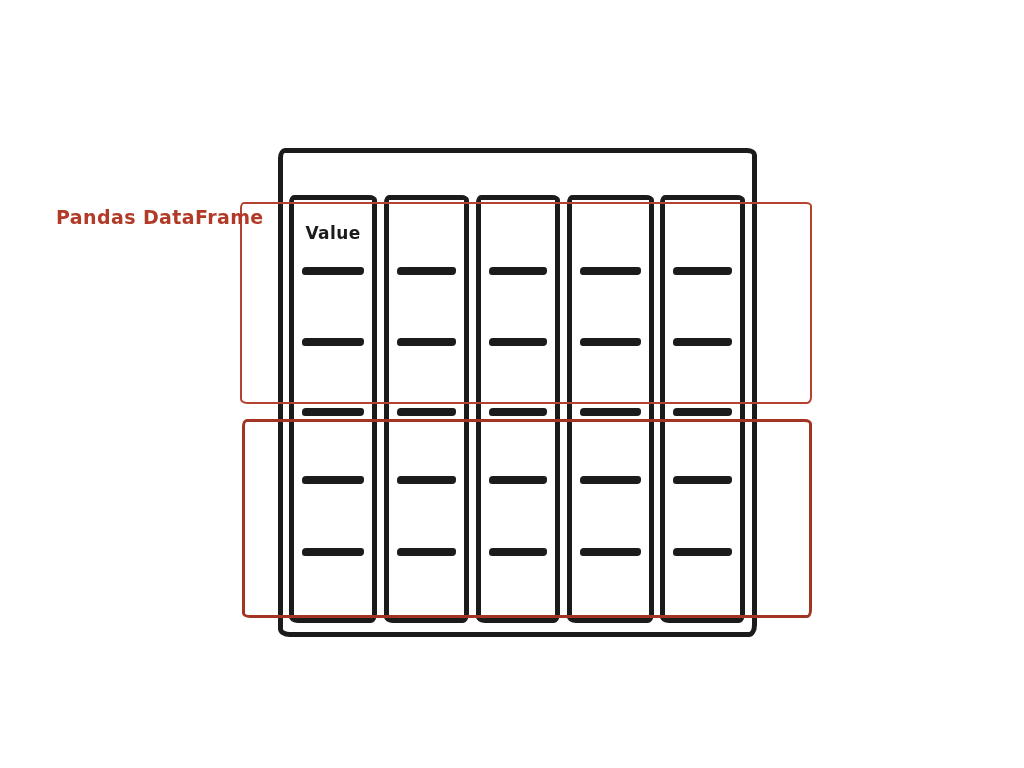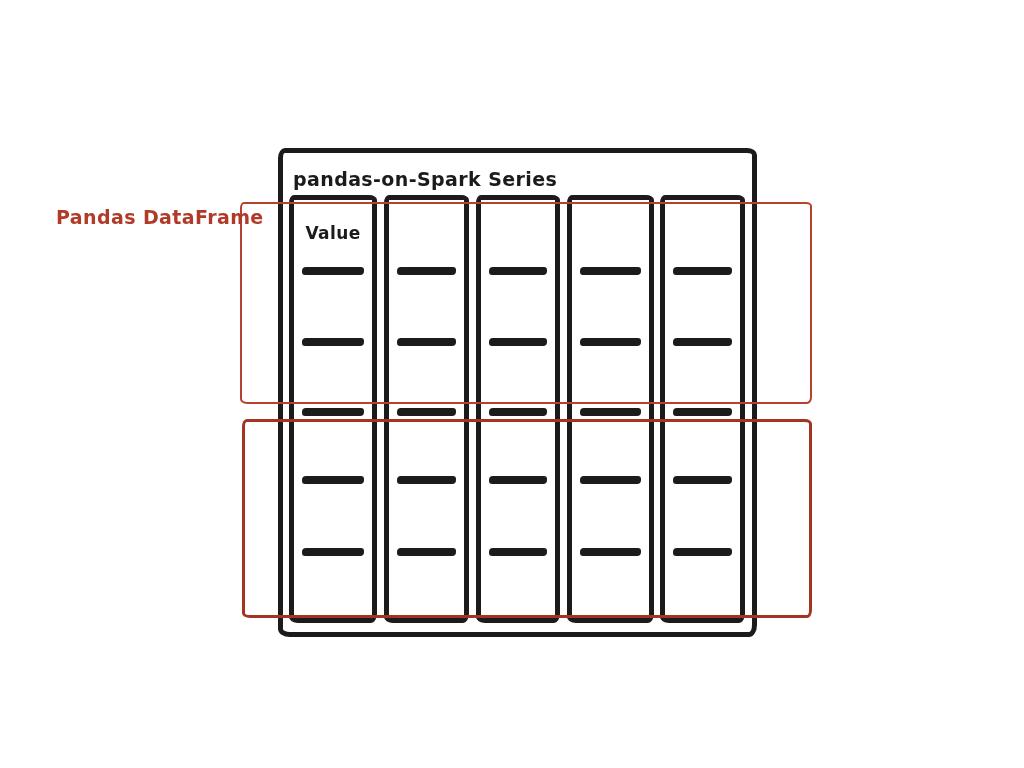--- a/index.html
+++ b/index.html
@@ -111,21 +111,20 @@
   }
 </style>
 </head>
 <body>
 
 <div class="canvas">
 
 
   <div class="outer-box"></div>
 
-  <div class="series-label">pandas-on-Spark Series</div>
 
   <div id="columns-layer">
       <div class="series-column" style="left: 289px; top: 195px; width: 88px; height: 428px;">
         <div class="column-header">Value</div>
         <div class="row-dash" style="top: 67px;"></div>
         <div class="row-dash" style="top: 138px;"></div>
         <div class="row-dash" style="top: 208px;"></div>
         <div class="row-dash" style="top: 276px;"></div>
         <div class="row-dash" style="top: 348px;"></div>
       </div>

